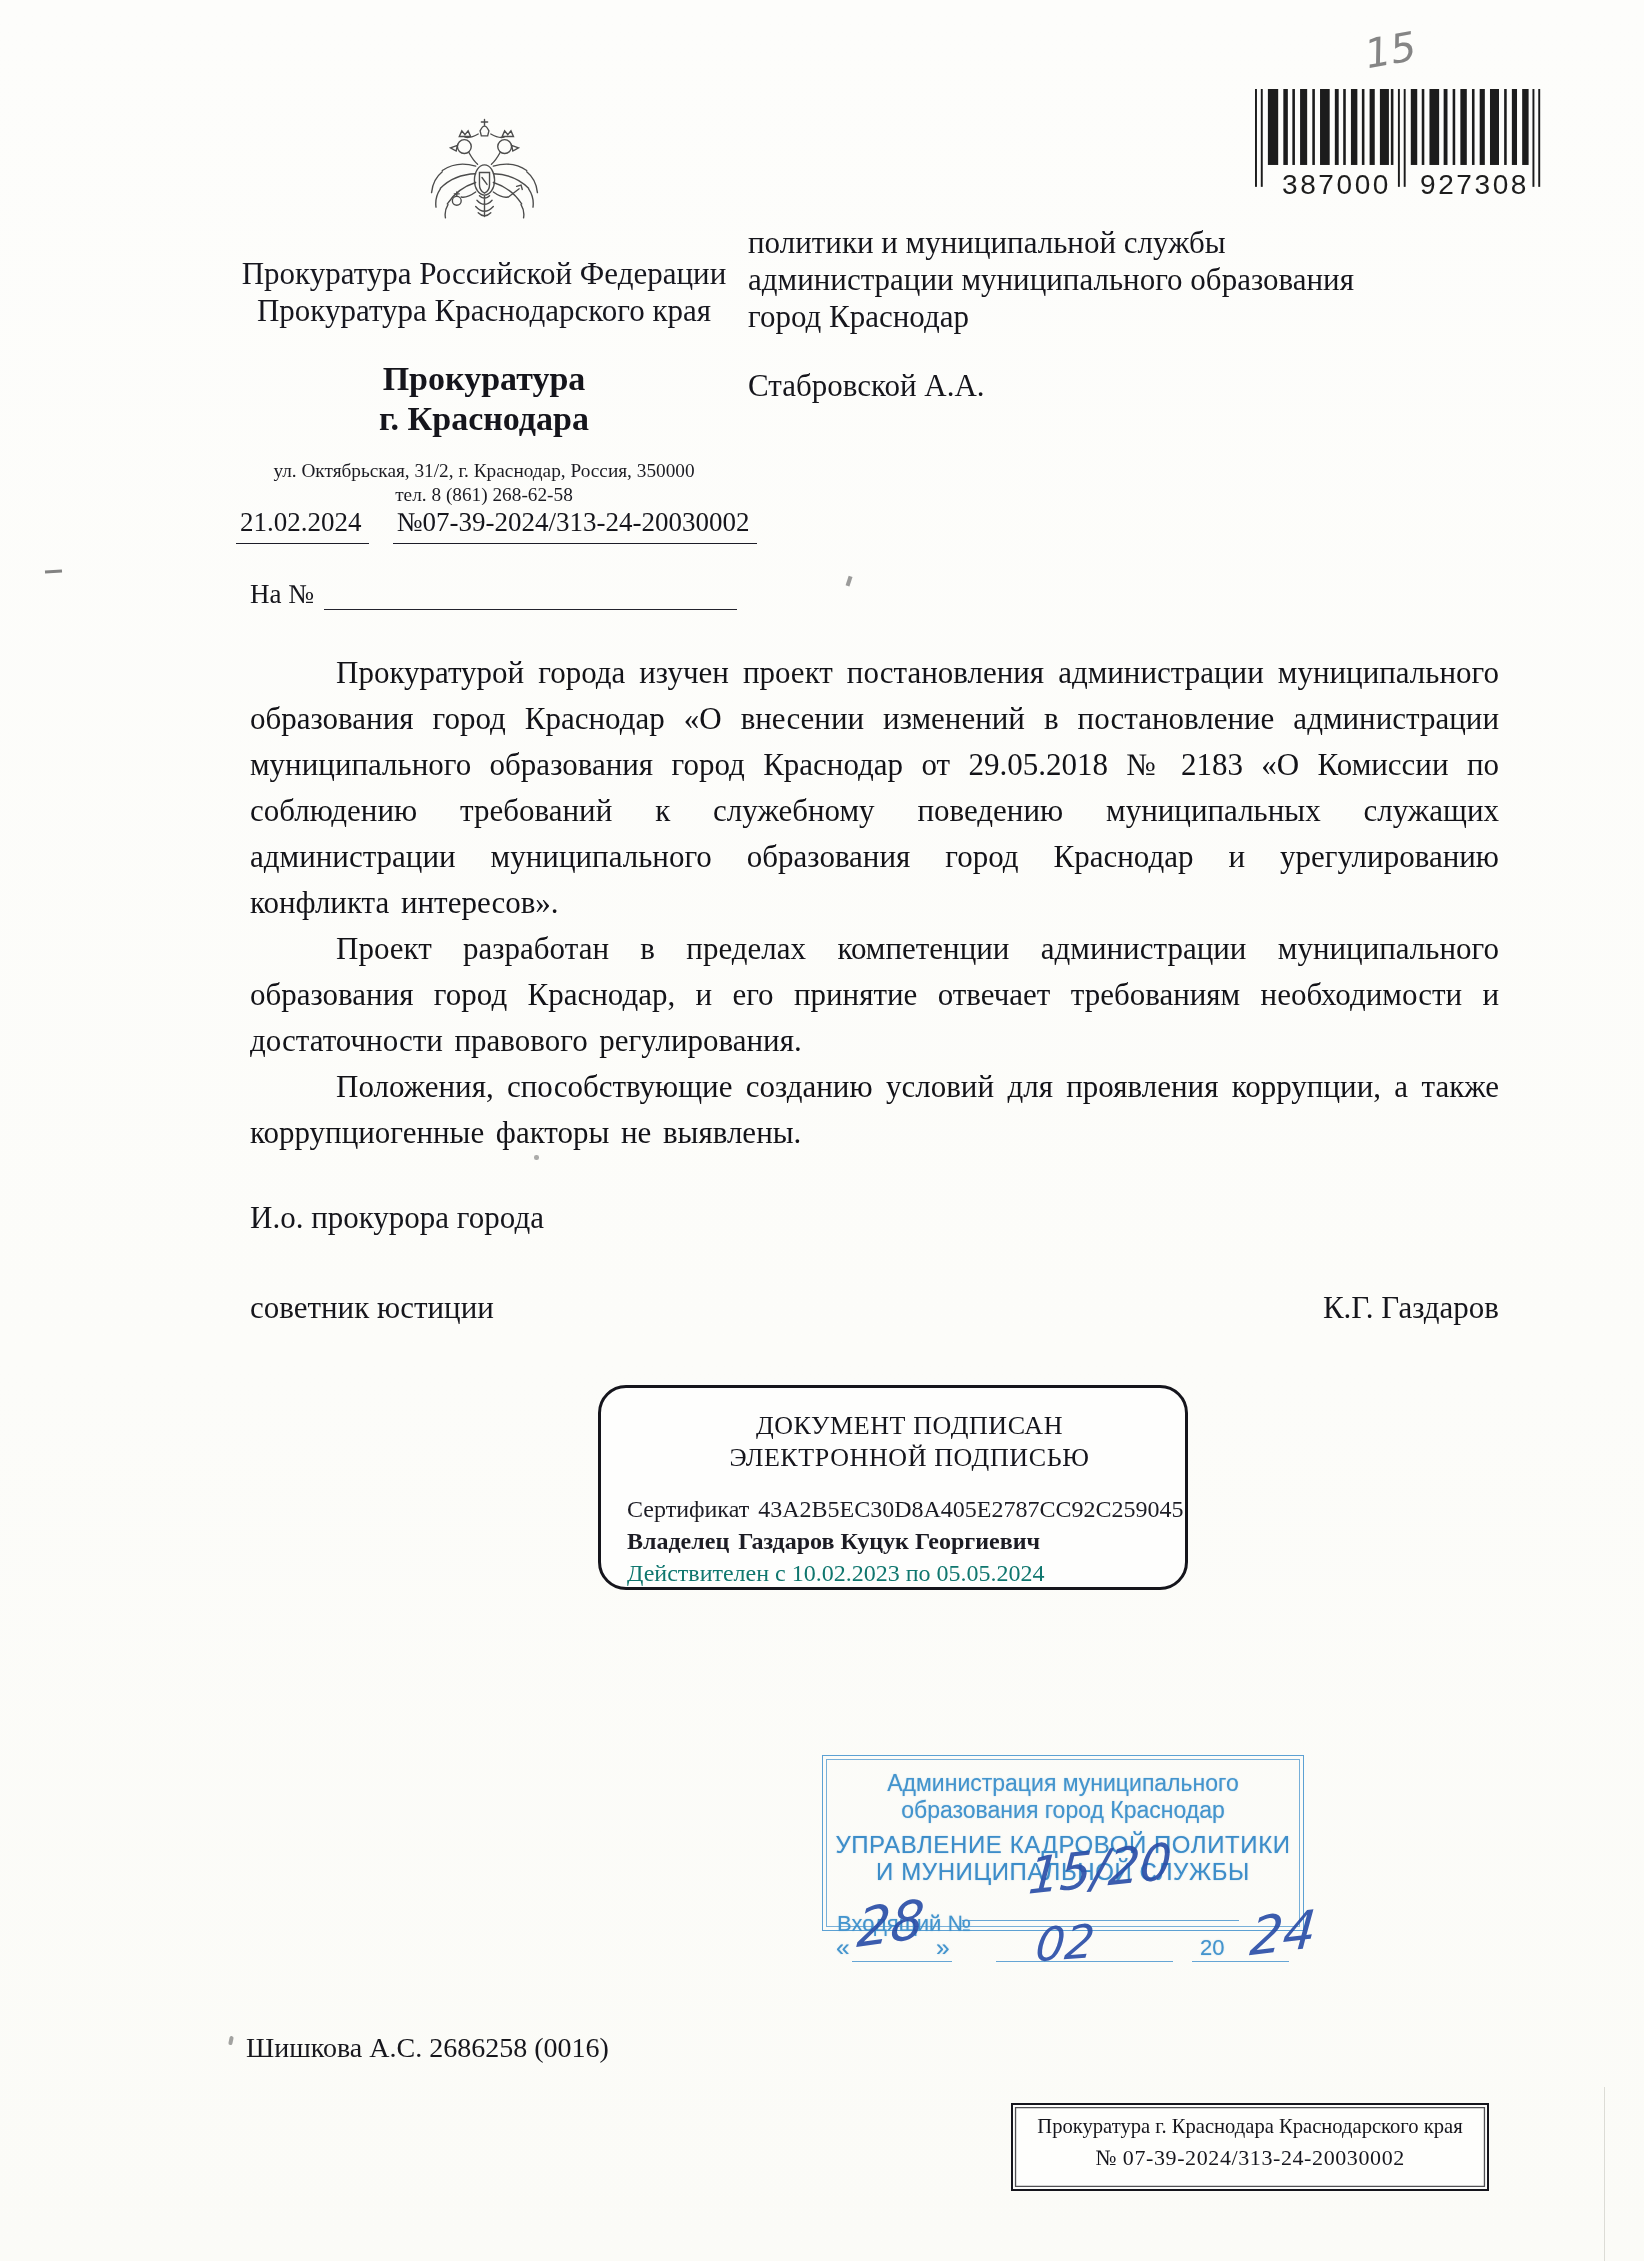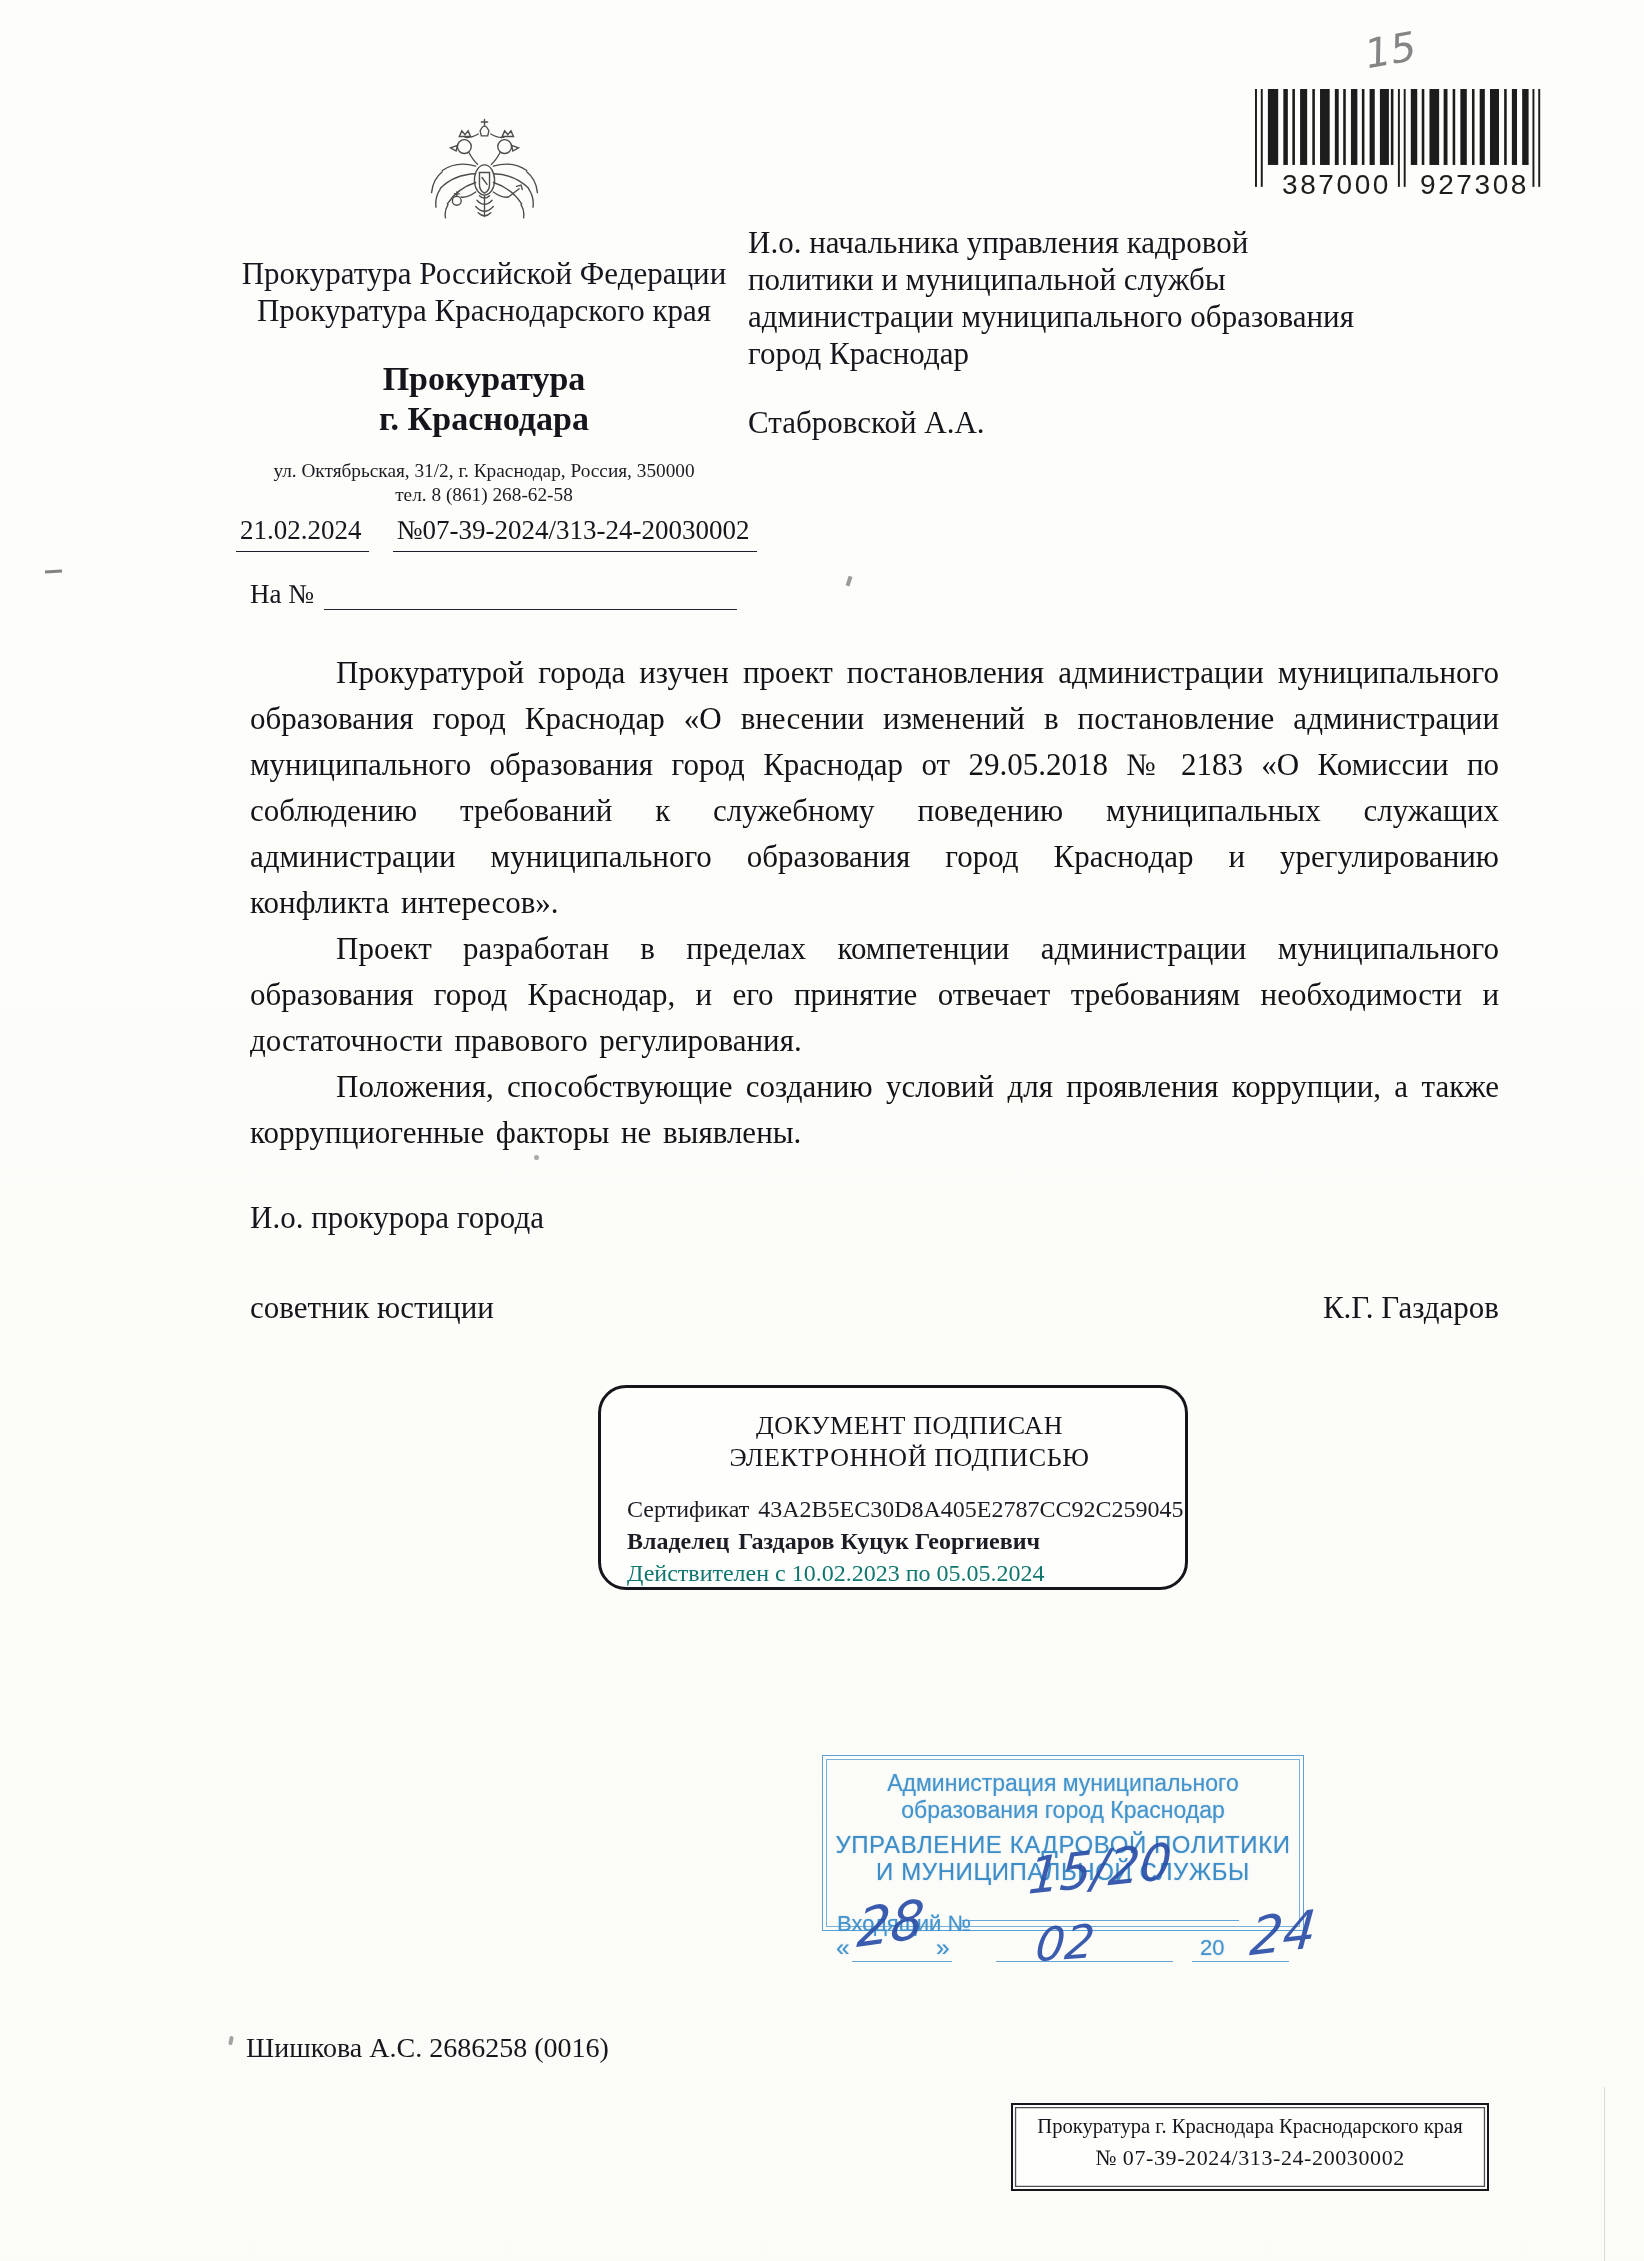--- a/index.html
+++ b/index.html
@@ -21,21 +21,21 @@
   
   .letterhead{position:absolute;left:168px;top:117px;width:632px;text-align:center;}
   .emblem{display:block;margin:0 auto 11.6px auto;}
   .org-line{font-size:31px;line-height:37px;color:#17171f;}
   .office-line{font-size:34px;line-height:40px;font-weight:bold;color:#15151c;}
   .office-block{margin-top:30px;}
   .addr-block{margin-top:20.6px;}
   .addr-line{font-size:19.3px;line-height:24px;color:#1b1b22;}
   
   .dateline{position:absolute;left:236px;top:507px;font-size:27px;white-space:nowrap;}
-  .dateline .seg{display:inline-block;border-bottom:1.9px solid #1d1d28;padding:0 7.7px 5.2px 3.9px;margin-top:8px;}
+  .dateline .seg{display:inline-block;border-bottom:1.9px solid #1d1d28;padding:0 7.7px 5.2px 3.9px;}
   .dateline .seg.date{margin-right:17px;}
   .replyline{position:absolute;left:250px;top:579px;font-size:27px;}
   .replyline .blank{display:inline-block;width:413px;border-bottom:1.9px solid #23232d;
     height:28px;vertical-align:bottom;margin-left:10.3px;}
   
   .recipient{position:absolute;left:748px;top:224px;width:770px;font-size:31px;line-height:37px;}
   .recipient .rec-name{margin-top:32px;}
   
   .body-text{position:absolute;left:250px;top:650px;width:1249px;}
   .body-text p{margin:0;font-size:31px;line-height:46px;text-indent:86px;
@@ -187,21 +187,20 @@
   <div class="dateline">
     <span class="seg date">21.02.2024</span>
     <span class="seg num">№07-39-2024/313-24-20030002</span>
   </div>
 
   <div class="replyline">
     <span>На №</span><span class="blank"></span>
   </div>
 
   <div class="recipient">
-    <div>И.о. начальника управления кадровой</div>
     <div>политики и муниципальной службы</div>
     <div>администрации муниципального образования</div>
     <div>город Краснодар</div>
     <div class="rec-name">Стабровской А.А.</div>
   </div>
 
   <div class="body-text">
     <p>Прокуратурой города изучен проект постановления администрации муниципального образования город Краснодар «О внесении изменений в постановление администрации муниципального образования город Краснодар от 29.05.2018 № 2183 «О Комиссии по соблюдению требований к служебному поведению муниципальных служащих администрации муниципального образования город Краснодар и урегулированию конфликта интересов».</p>
     <p>Проект разработан в пределах компетенции администрации муниципального образования город Краснодар, и его принятие отвечает требованиям необходимости и достаточности правового регулирования.</p>
     <p>Положения, способствующие созданию условий для проявления коррупции, а также коррупциогенные факторы не выявлены.</p>

